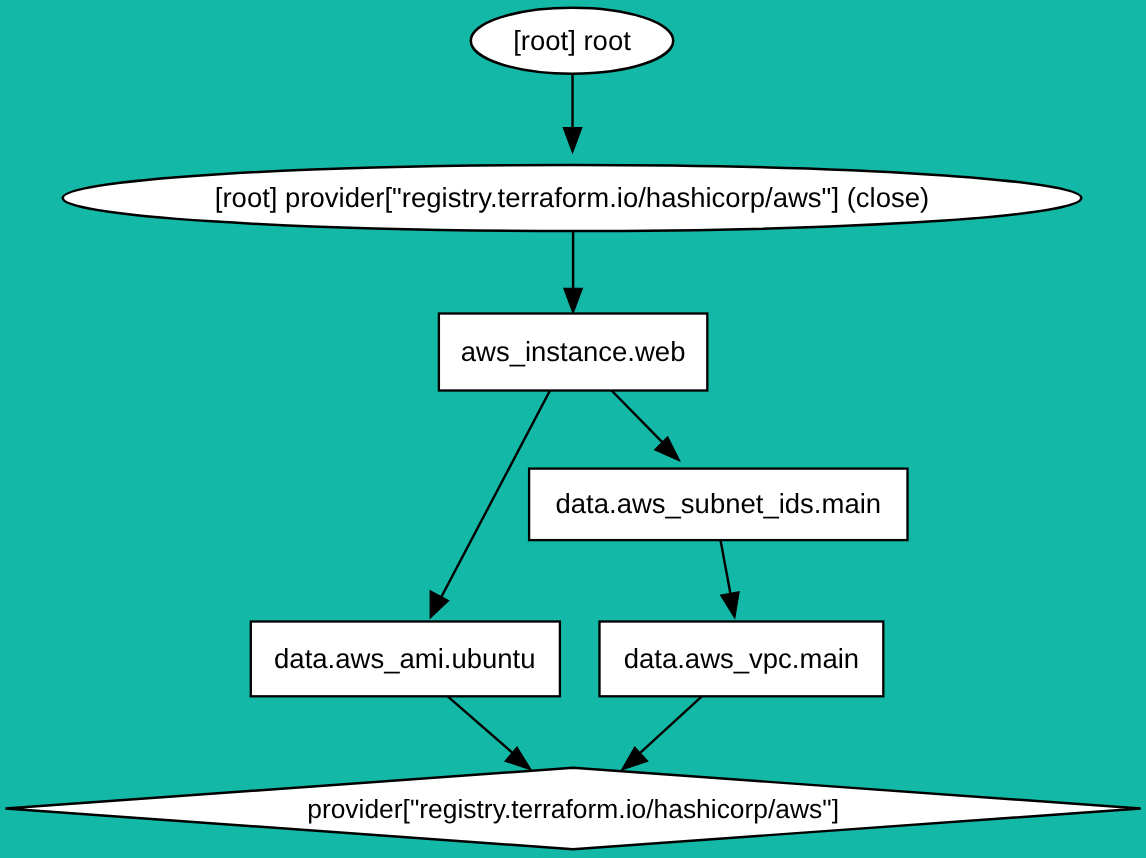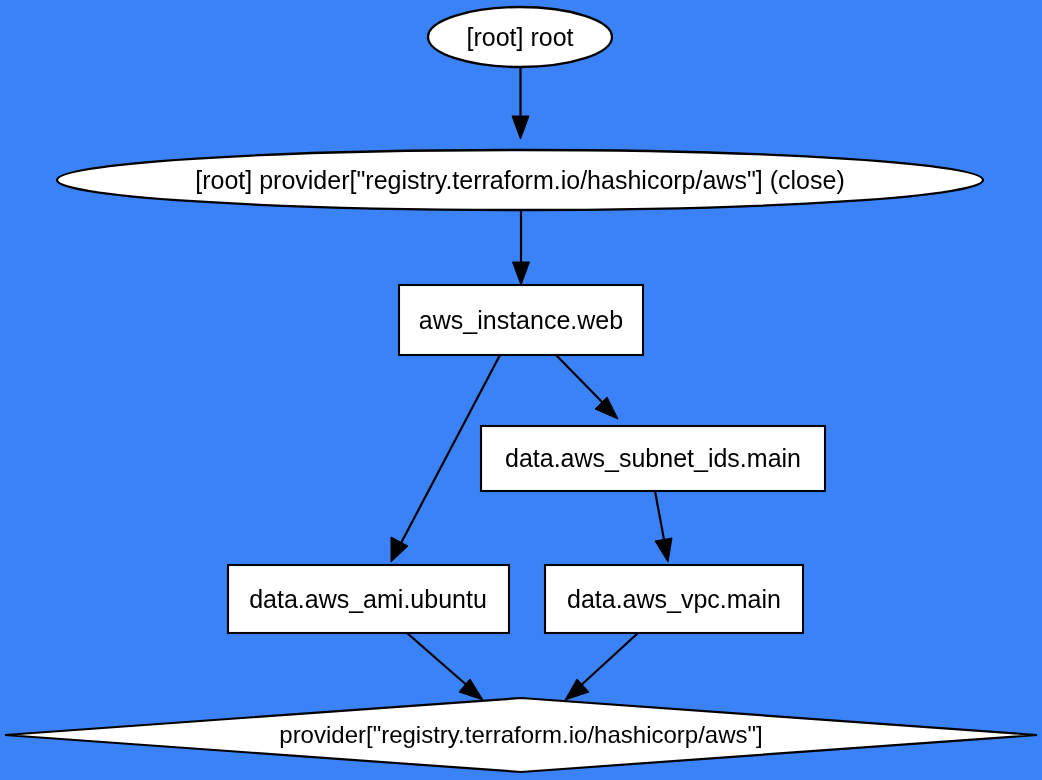--- a/index.html
+++ b/index.html
@@ -10,21 +10,21 @@
   body {
     width: 1042px;
     height: 780px;
     overflow: hidden;
     font-family: "Liberation Sans", sans-serif;
   }
   #graph-root {
     position: relative;
     width: 1042px;
     height: 780px;
-    background: #3b82f6;
+    background: #14b8a6;
   }
   svg.graph-canvas {
     position: absolute;
     top: 0;
     left: 0;
     width: 1042px;
     height: 780px;
     display: block;
   }
   .node-shape {

